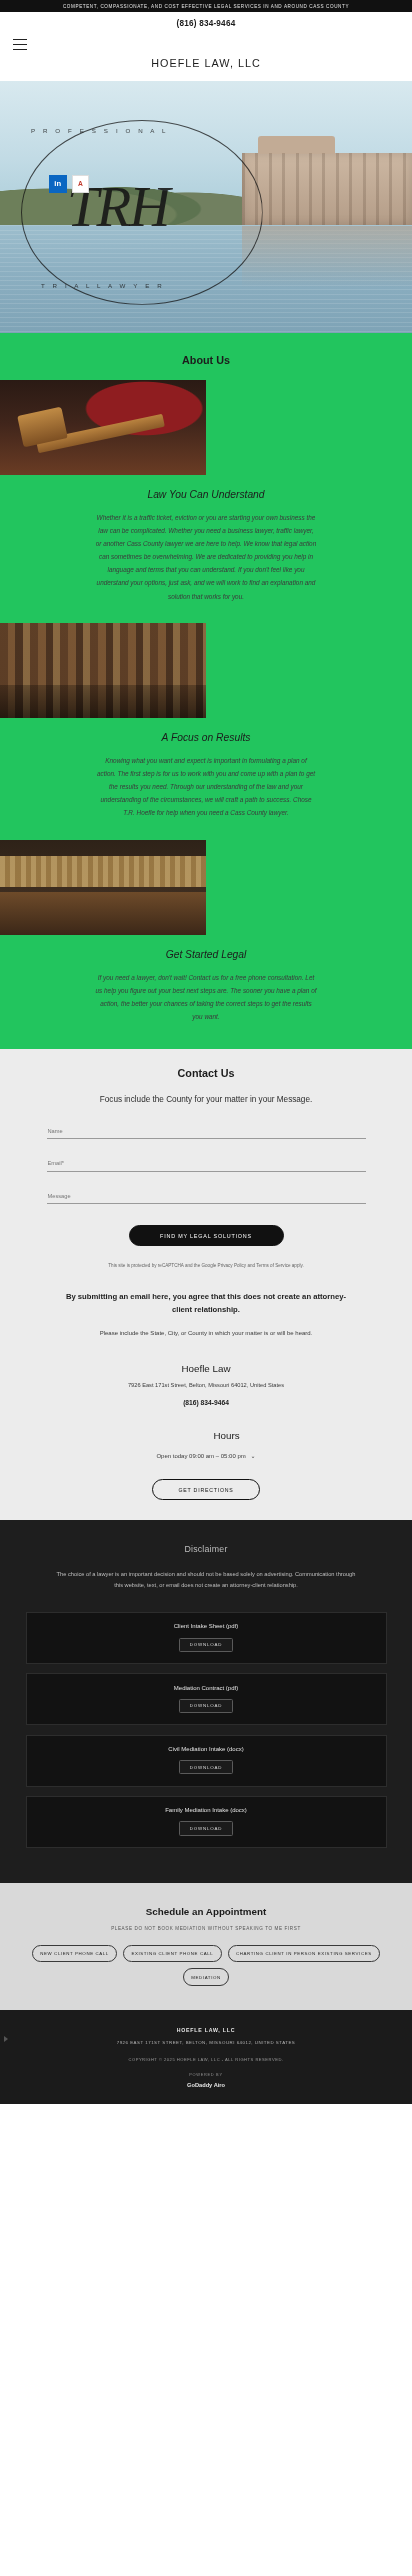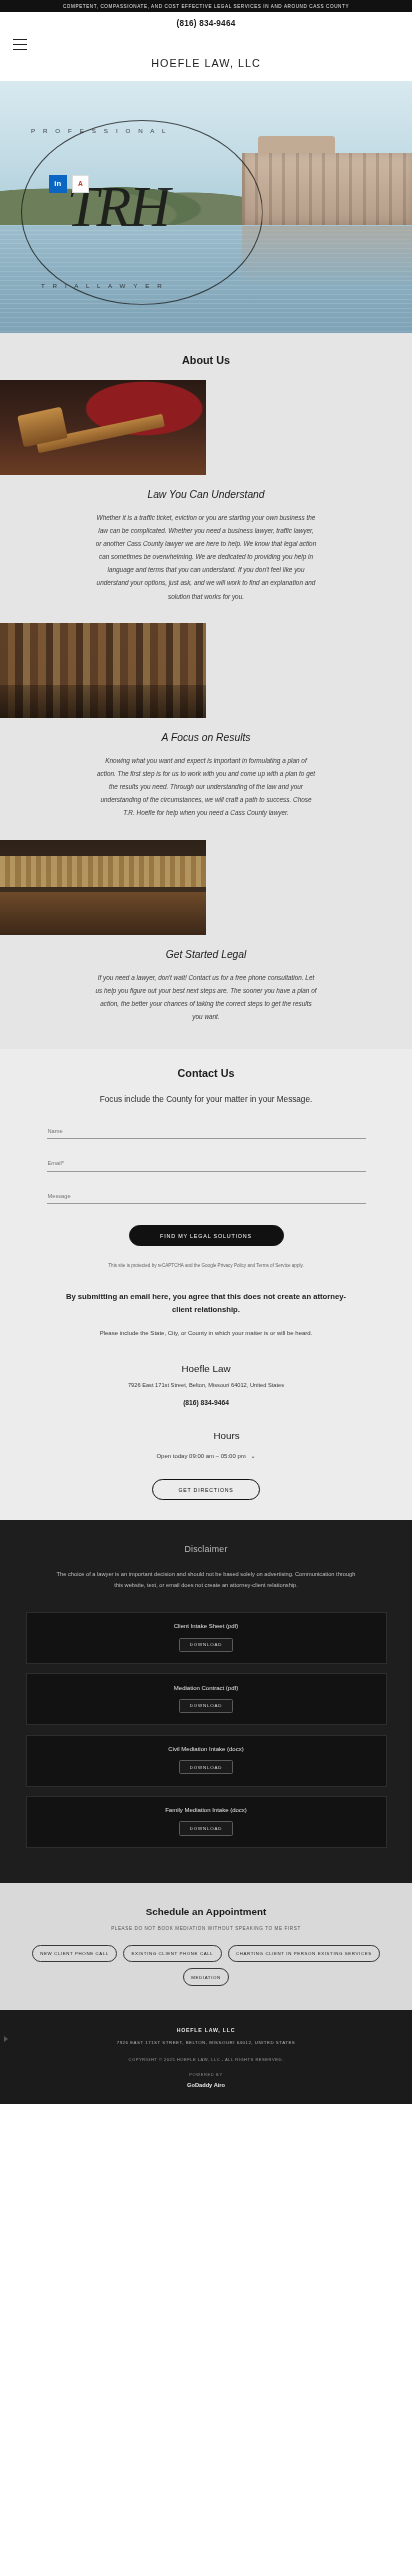--- a/index.html
+++ b/index.html
@@ -132,21 +132,21 @@
   }
   .social .pill {
     width: 17.5px; height: 17.5px; border-radius: 0; display: flex; align-items: center;
     justify-content: center; color: #fff; font-size: 7.7px; font-weight: bold;
   }
   .pill.li { background: #0a66c2; }
   .pill.av { background: #ffffff; color: #c0392b; border: 0.5px solid #ddd; font-size: 6.7px; }
 
   
   .about {
-    background: #e5e5e5;
+    background: #22c55e;
     padding: 20.6px 0 5.2px;
   }
   .section-title {
     text-align: center;
     font-size: 10.8px;
     font-weight: bold;
     color: #1c1c1c;
     padding-bottom: 14.4px;
   }
   .card {

